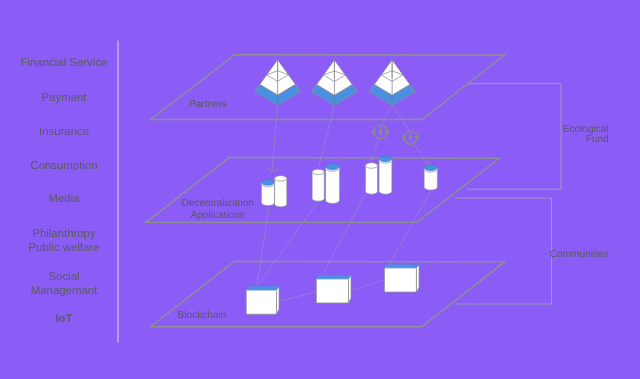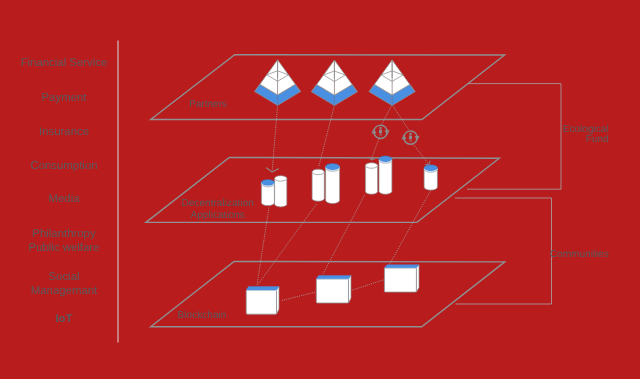--- a/index.html
+++ b/index.html
@@ -1,18 +1,18 @@
 <!DOCTYPE html>
 <html><head>
 <meta charset="utf-8">
 <style>
 html,body{margin:0;padding:0;background:#ffffff;-webkit-font-smoothing:antialiased;text-rendering:geometricPrecision;}
 *{-webkit-font-smoothing:antialiased;}
 body{width:640px;height:379px;font-family:"Liberation Sans",sans-serif;overflow:hidden;}
-#root{position:relative;width:640px;height:379px;background:#b91c1c;}
+#root{position:relative;width:640px;height:379px;background:#8b5cf6;}
 #stage{position:absolute;left:0;top:0;}
 .lbl{font-family:"Liberation Sans",sans-serif;fill:#5a5b5f;font-size:10.1px;}
 .sidelbl{font-family:"Liberation Sans",sans-serif;fill:#5a5b5f;font-size:11.4px;text-anchor:middle;}
 .sidelbl.bold{font-weight:bold;}
 .planeline{fill:none;stroke:#8e9092;stroke-width:1.4;}
 .divider{stroke:#dcdcdc;stroke-width:1;}
 </style>
 </head>
 <body>
 

